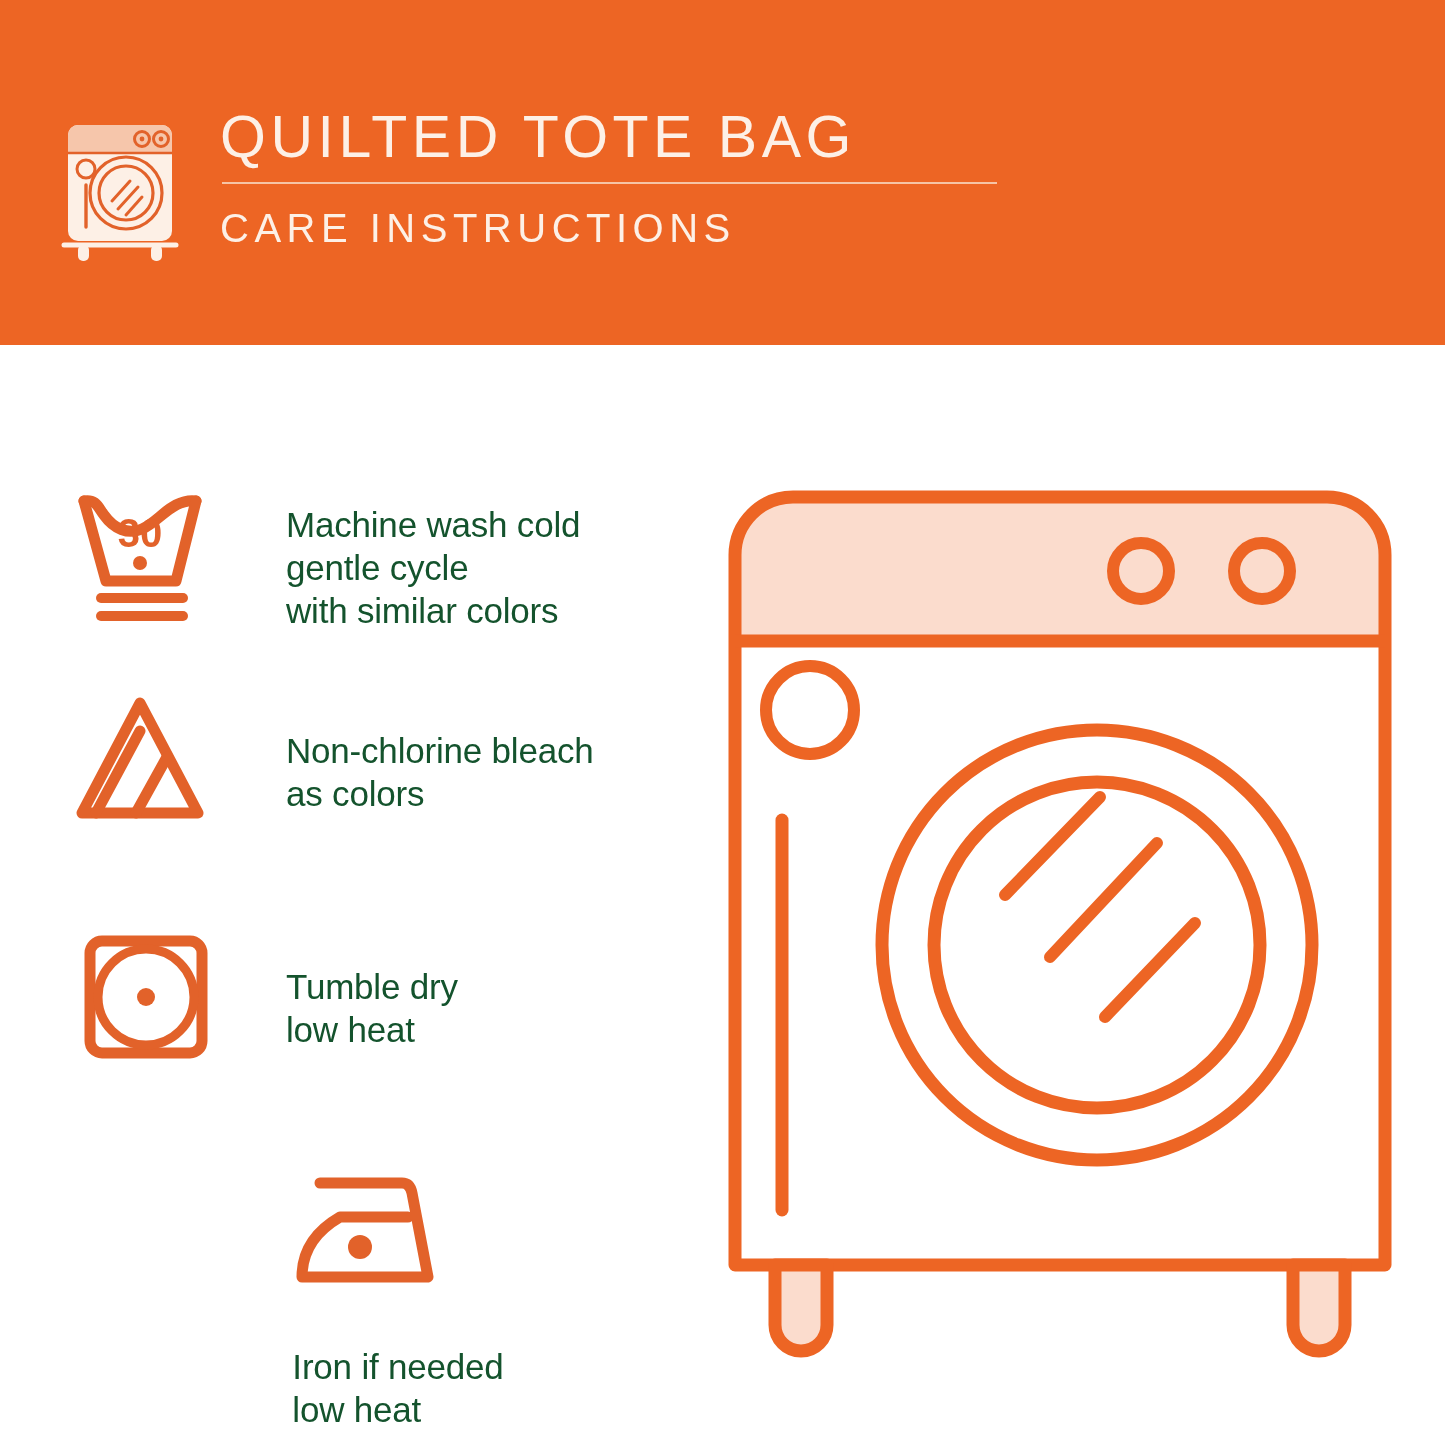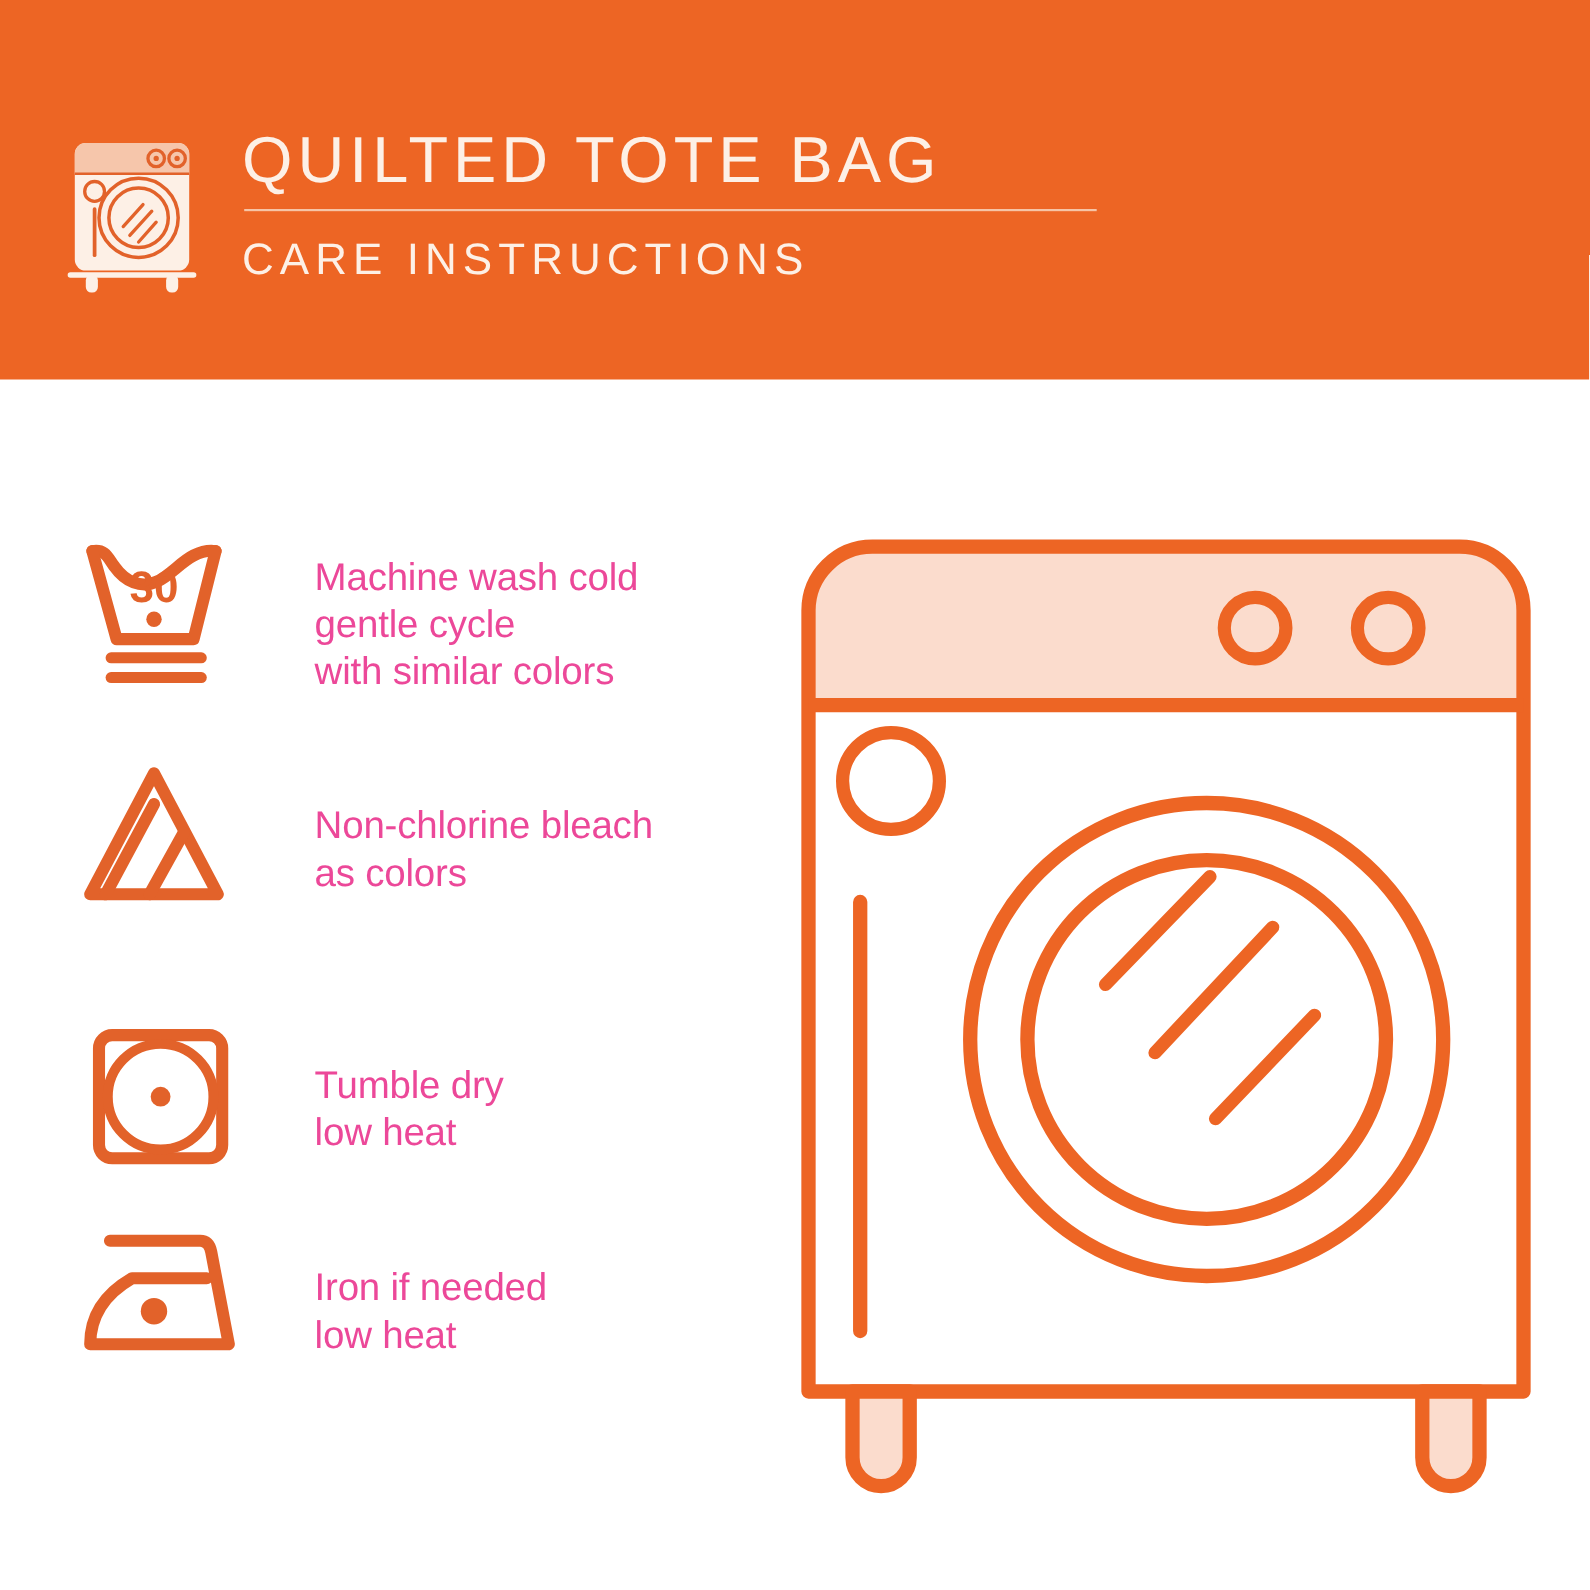--- a/index.html
+++ b/index.html
@@ -27,21 +27,21 @@
     height: 345px;
     background: #ed6524;
   }
   .header-inner {
     position: absolute;
     left: 60px;
     top: 95px;
     width: 1330px;
     height: 175px;
     display: flex;
-    align-items: flex-end;
+    align-items: center;
   }
   .header-logo {
     width: 120px;
     height: 160px;
     flex: 0 0 120px;
     margin-top: 4px;
   }
   .header-titles {
     margin-left: 40px;
     flex: 1 1 auto;
@@ -80,34 +80,34 @@
   .care-row {
     position: absolute;
     left: 0;
     display: flex;
     align-items: center;
     width: 620px;
   }
   .care-row.r0 { top: 0px;   height: 165px; }
   .care-row.r1 { top: 204px; height: 165px; }
   .care-row.r2 { top: 440px; height: 165px; }
-  .care-row.r3 { top: 632px; height: 150px; }
+  .care-row.r3 { top: 680px; height: 150px; flex-direction: column; }
 
   .care-icon {
     flex: 0 0 180px;
     width: 180px;
     height: 165px;
     display: flex;
     align-items: flex-start;
     justify-content: flex-start;
   }
   .care-text {
     flex: 1 1 auto;
     margin-left: 36px;
-    color: #ec4899;
+    color: #14532d;
     font-size: 35px;
     line-height: 43px;
     font-weight: 500;
     letter-spacing: -0.2px;
   }
   .care-text .ln { display: block; }
 
   
   .machine {
     position: absolute;

